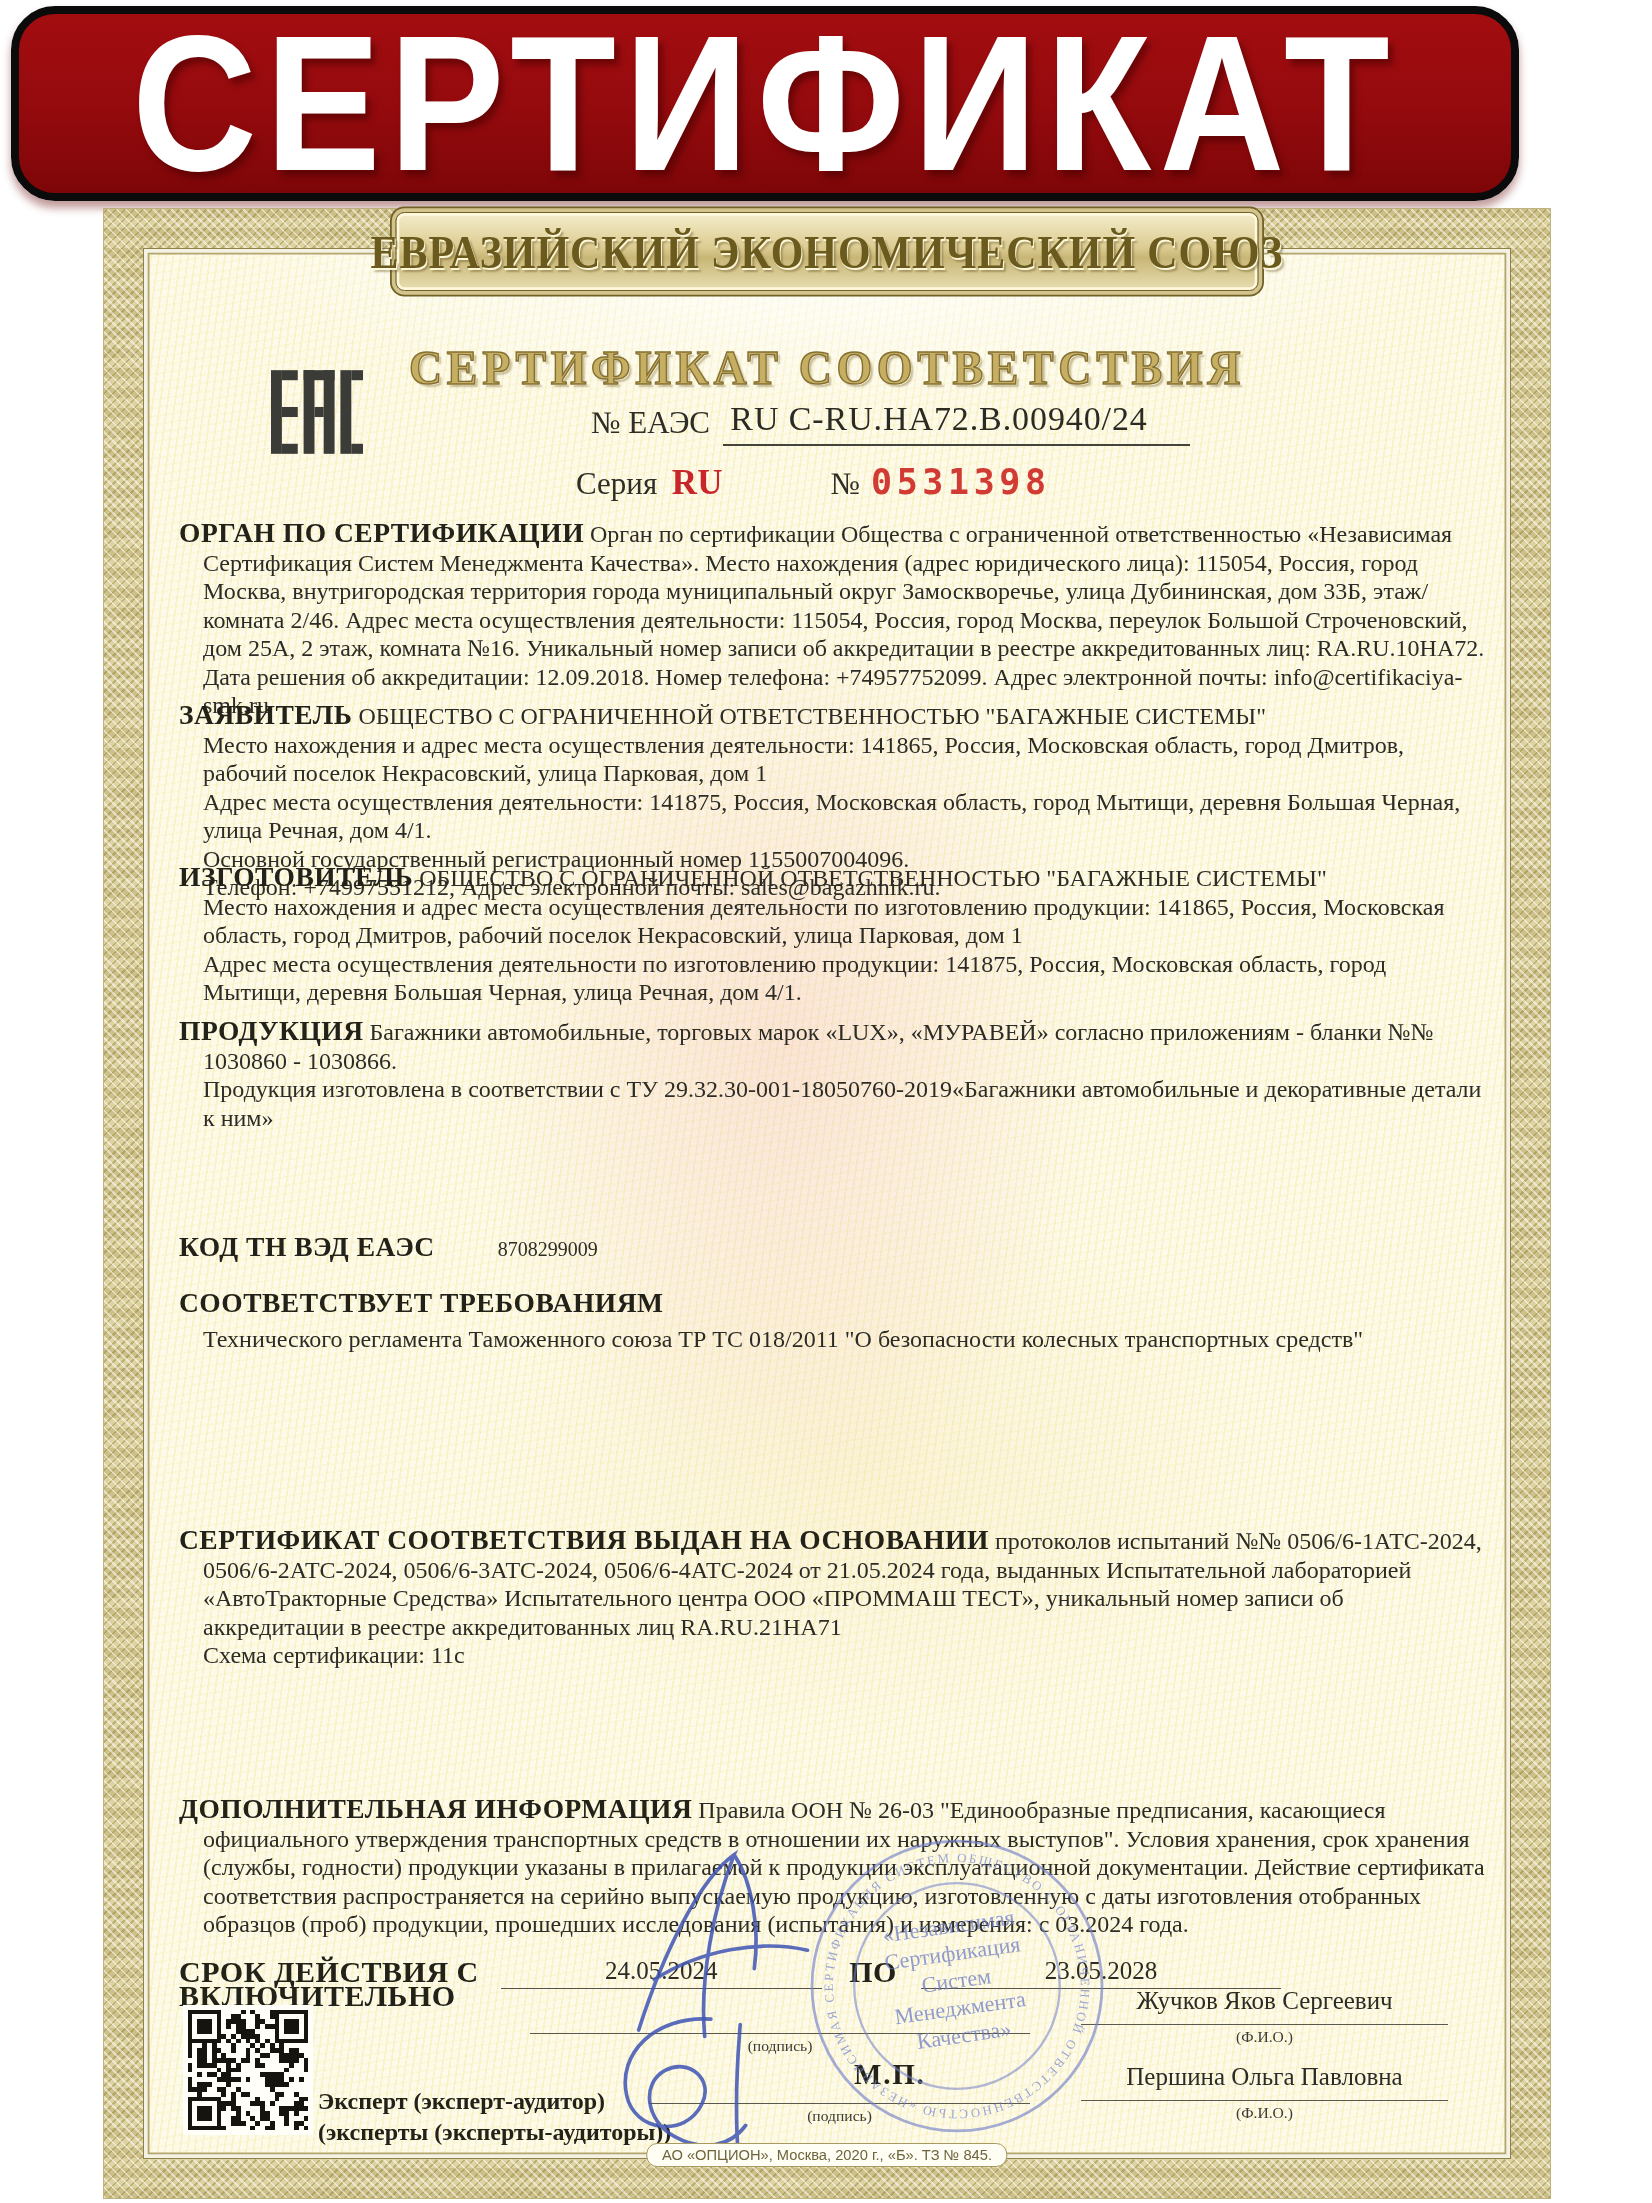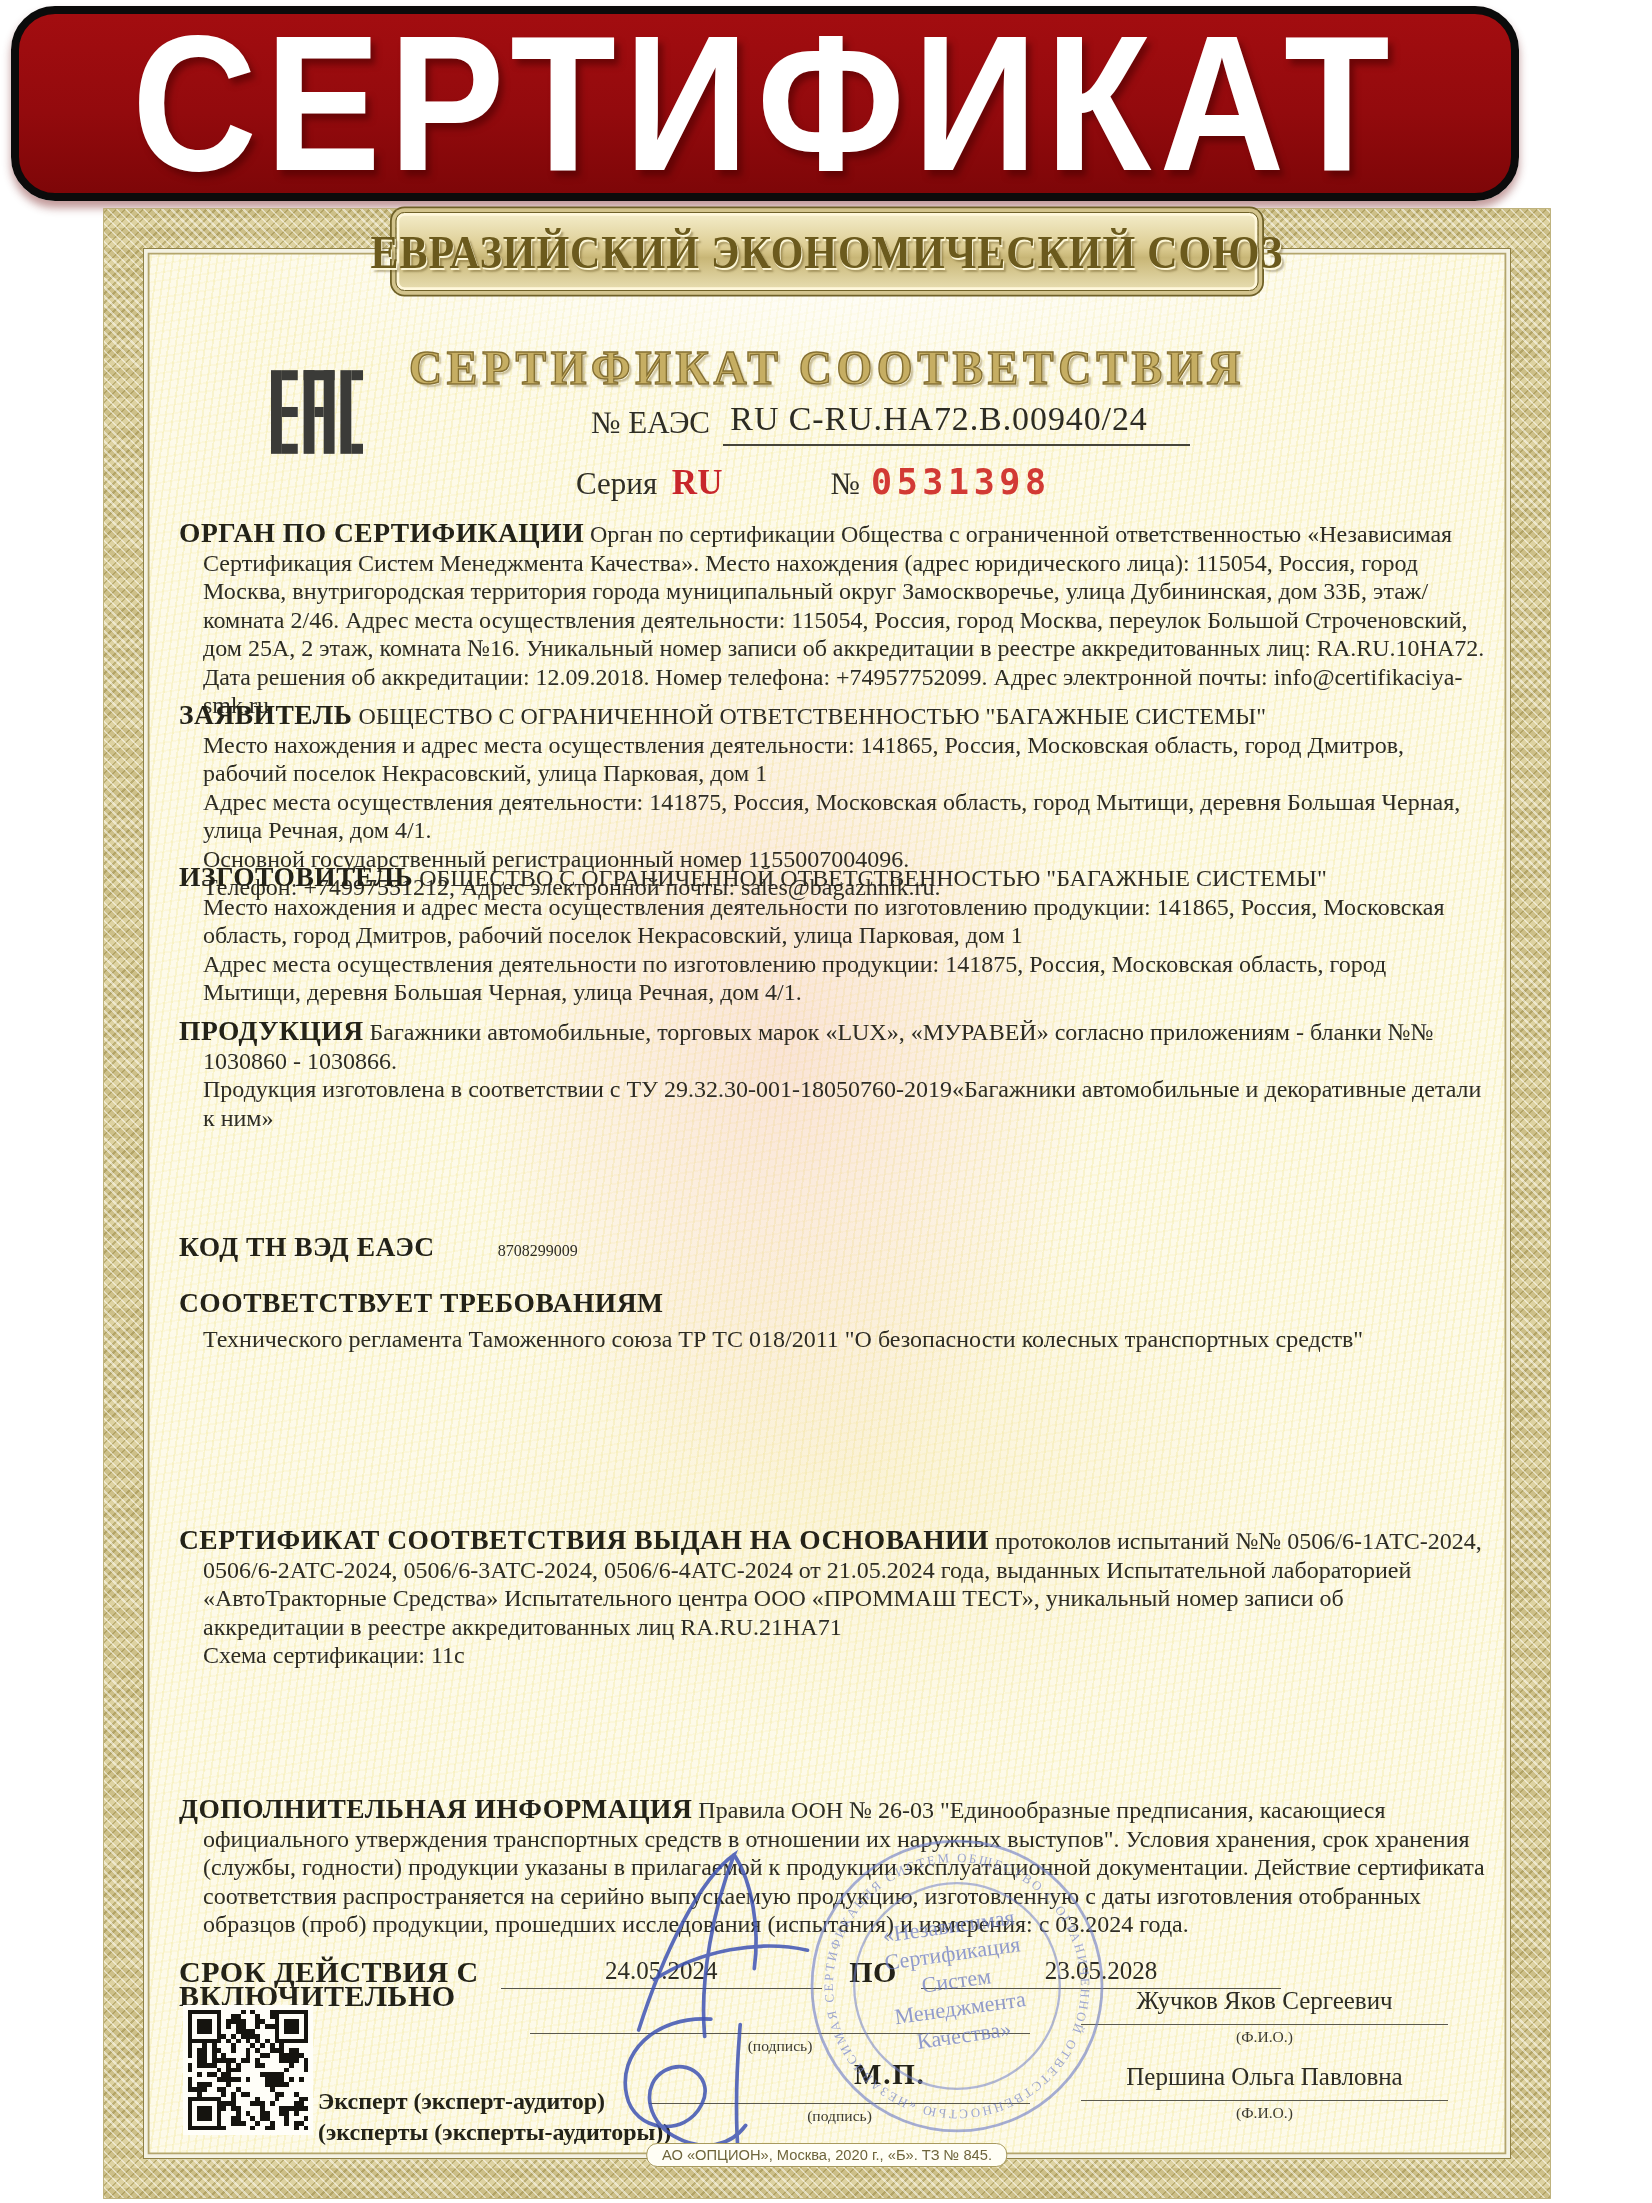--- a/index.html
+++ b/index.html
@@ -63,21 +63,21 @@
     color:#d23a34; letter-spacing:4.6px; margin-left:11px; }
 
   .eac { position:absolute; left:127px; top:119px; }
 
   
   .sec { position:absolute; left:35px; width:1308px; font-size:24px; line-height:28.5px;
     color:#2d2c24;margin-top:8px; }
   .lbl { font-weight:700; font-size:27.5px; letter-spacing:0.5px; color:#22211七; color:#232218; }
   .hang { padding-left:24px; text-indent:-24px; }
   .sub { padding-left:24px; }
-  .kod-value { margin-left:57px; font-size:16px; }
+  .kod-value { margin-left:57px; font-size:20px; }
 
   .srok-row { position:absolute; left:35px; top:1678px; width:1308px;
     display:flex; align-items:flex-end; }
   .big-lbl { font-weight:700; font-size:30px; letter-spacing:0.5px; color:#232218; }
   .date-cell { border-bottom:1.8px solid #55544a; text-align:center; font-size:25px;
     color:#2d2c24; padding-bottom:2.8px; }
   .dc1 { width:321px; margin-left:22px; }
   .dc2 { width:360px; margin-left:24px; }
   .po { margin-left:27.5px;margin-top:28px; }
   .vkl { position:absolute; left:35px; top:1730px; }

